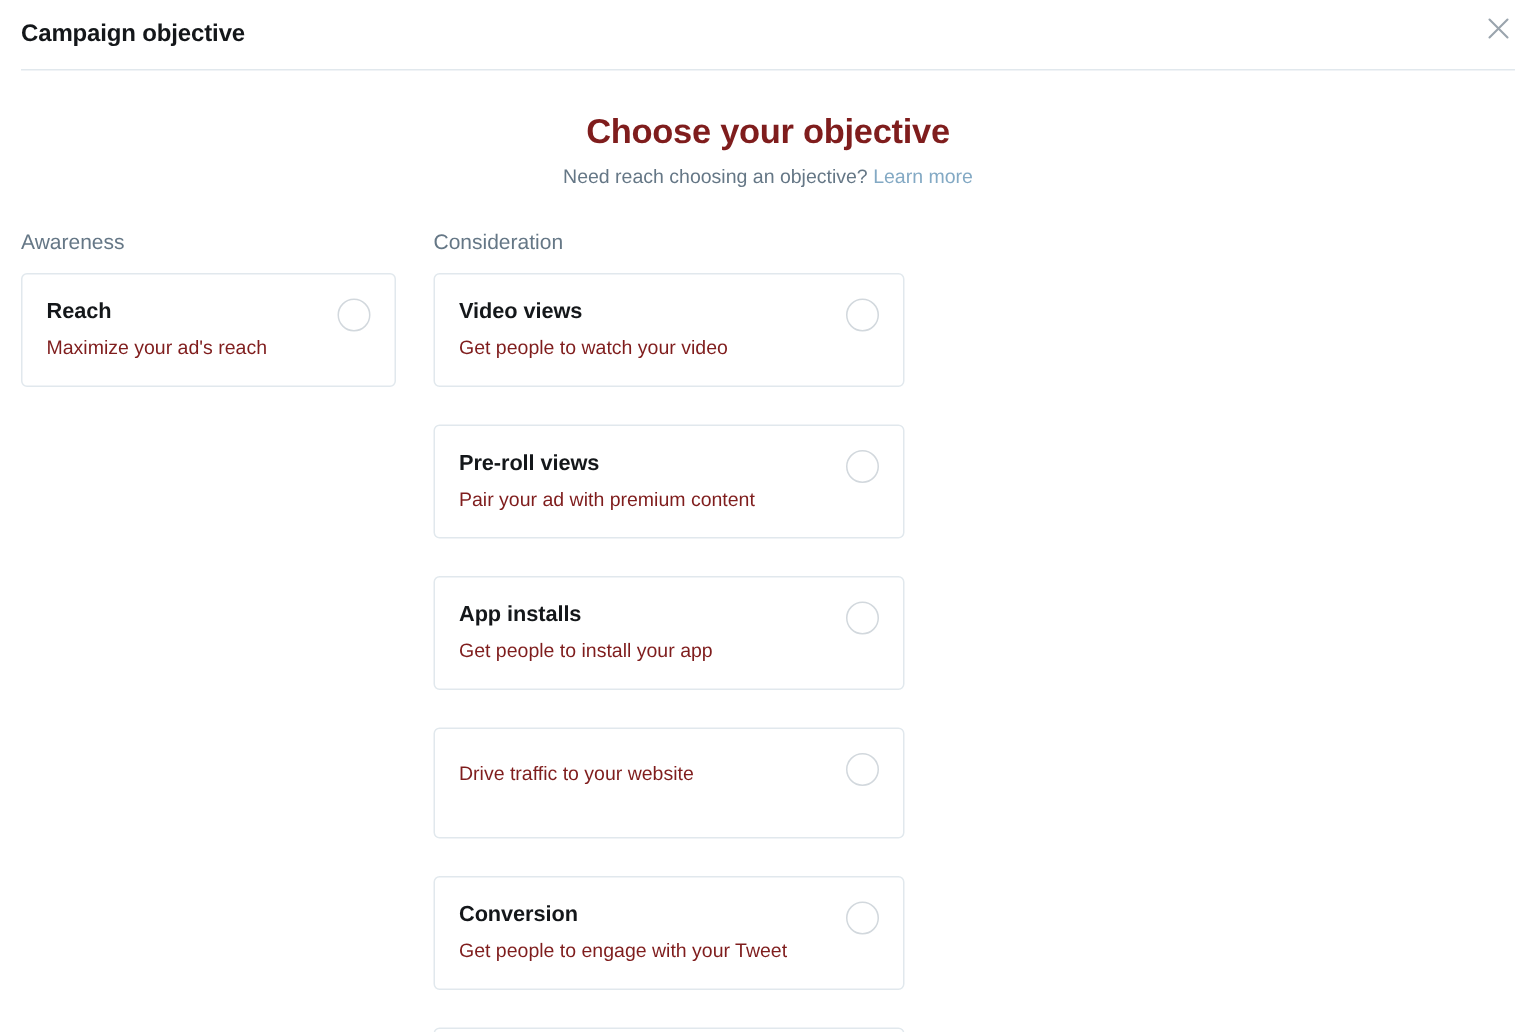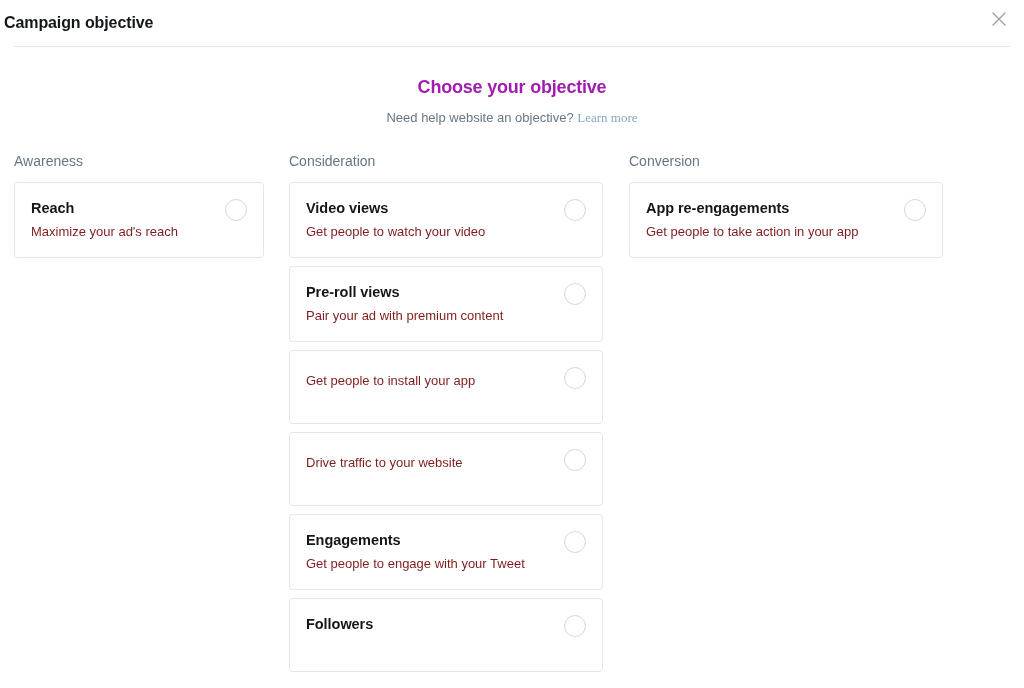--- a/index.html
+++ b/index.html
@@ -14,21 +14,21 @@
     color: #14171a;
     overflow: hidden;
     -webkit-font-smoothing: antialiased;
   }
 
   
   .modal-header {
     position: relative;
     height: 46px;
     box-sizing: border-box;
-    padding: 0 4px;
+    padding: 0 14px;
     display: flex;
     align-items: center;
   }
   .modal-title {
     font-size: 16px;
     font-weight: bold;
     color: #14171a;
     letter-spacing: -0.1px;
     line-height: 20px;
   }
@@ -49,37 +49,36 @@
     background: #e1e8ed;
     margin: 0 14px;
   }
 
   
   .intro {
     text-align: center;
     padding-top: 26px;
   }
   .intro-title {
-    font-size: 18px;
+    font-size: 23px;
     font-weight: bold;
-    color: #a21caf;
+    color: #7f1d1d;
     line-height: 28px;
     letter-spacing: -0.2px;
   }
   .intro-sub {
     margin-top: 8px;
     font-size: 13px;
     color: #657786;
     line-height: 17px;
   }
   .intro-sub .learn-more {
     color: #83a9c4;
     text-decoration: none;
     cursor: pointer;
-    font-family: Liberation Serif, serif;
   }
 
   
   .columns {
     display: flex;
     padding: 0 14px;
     margin-top: 26px;
     box-sizing: border-box;
     align-items: flex-start;
   }
@@ -99,21 +98,21 @@
   }
 
   
   .card {
     position: relative;
     box-sizing: border-box;
     border: 1px solid #e1e8ed;
     border-radius: 4px;
     background: #ffffff;
     padding: 16px 50px 17px 16px;
-    margin-bottom: 8px;
+    margin-bottom: 25px;
     min-height: 74px;
     cursor: pointer;
   }
   .card-title {
     font-size: 14.5px;
     font-weight: bold;
     color: #14171a;
     line-height: 19px;
     letter-spacing: -0.05px;
   }
@@ -144,21 +143,21 @@
     <svg width="14" height="14" viewBox="0 0 14 14" aria-hidden="true">
       <path d="M1 1 L13 13 M13 1 L1 13" stroke="#9aa4ad" stroke-width="1.4" fill="none" stroke-linecap="round"></path>
     </svg>
   </div>
 </div>
 <div class="header-divider"></div>
 
 <div class="intro">
   <div class="intro-title">Choose your objective</div>
   <div class="intro-sub">
-    <span>Need help website an objective?</span>
+    <span>Need reach choosing an objective?</span>
     <a class="learn-more" href="#">Learn more</a>
   </div>
 </div>
 
 <div class="columns">
 
   <div class="column col-awareness">
     <div class="column-header">Awareness</div>
     <div class="card">
       <div class="card-title">Reach</div>
@@ -176,43 +175,36 @@
       <div class="radio"></div>
     </div>
 
     <div class="card">
       <div class="card-title">Pre-roll views</div>
       <div class="card-desc">Pair your ad with premium content</div>
       <div class="radio"></div>
     </div>
 
     <div class="card">
+      <div class="card-title">App installs</div>
       <div class="card-desc">Get people to install your app</div>
       <div class="radio"></div>
     </div>
 
     <div class="card">
       <div class="card-desc">Drive traffic to your website</div>
       <div class="radio"></div>
     </div>
 
     <div class="card">
-      <div class="card-title">Engagements</div>
+      <div class="card-title">Conversion</div>
       <div class="card-desc">Get people to engage with your Tweet</div>
       <div class="radio"></div>
     </div>
 
     <div class="card">
       <div class="card-title">Followers</div>
       <div class="radio"></div>
     </div>
   </div>
 
-  <div class="column col-conversion">
-    <div class="column-header">Conversion</div>
-    <div class="card">
-      <div class="card-title">App re-engagements</div>
-      <div class="card-desc">Get people to take action in your app</div>
-      <div class="radio"></div>
-    </div>
-  </div>
 
 </div>
 
 </body></html>

